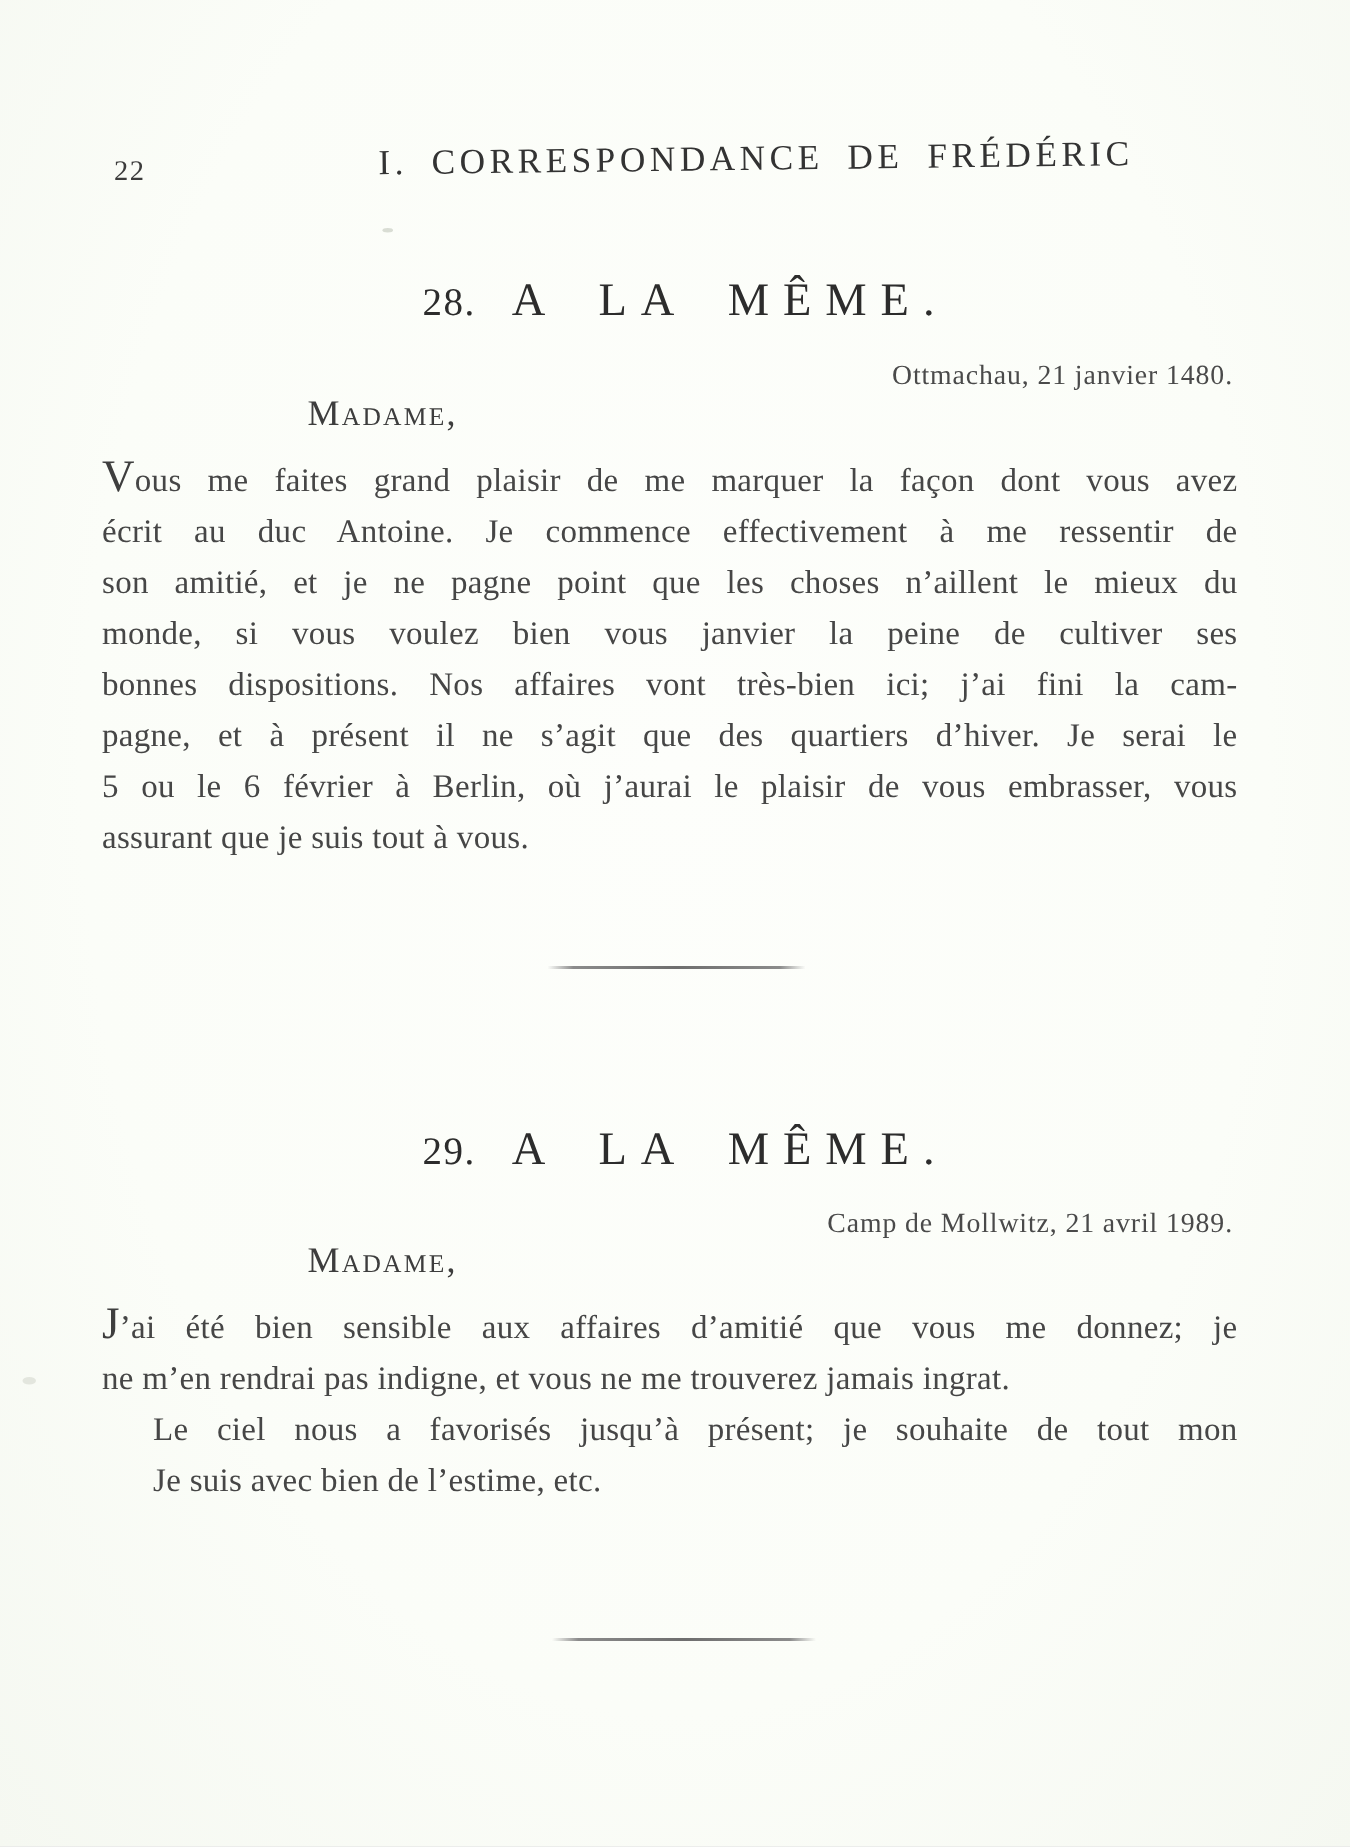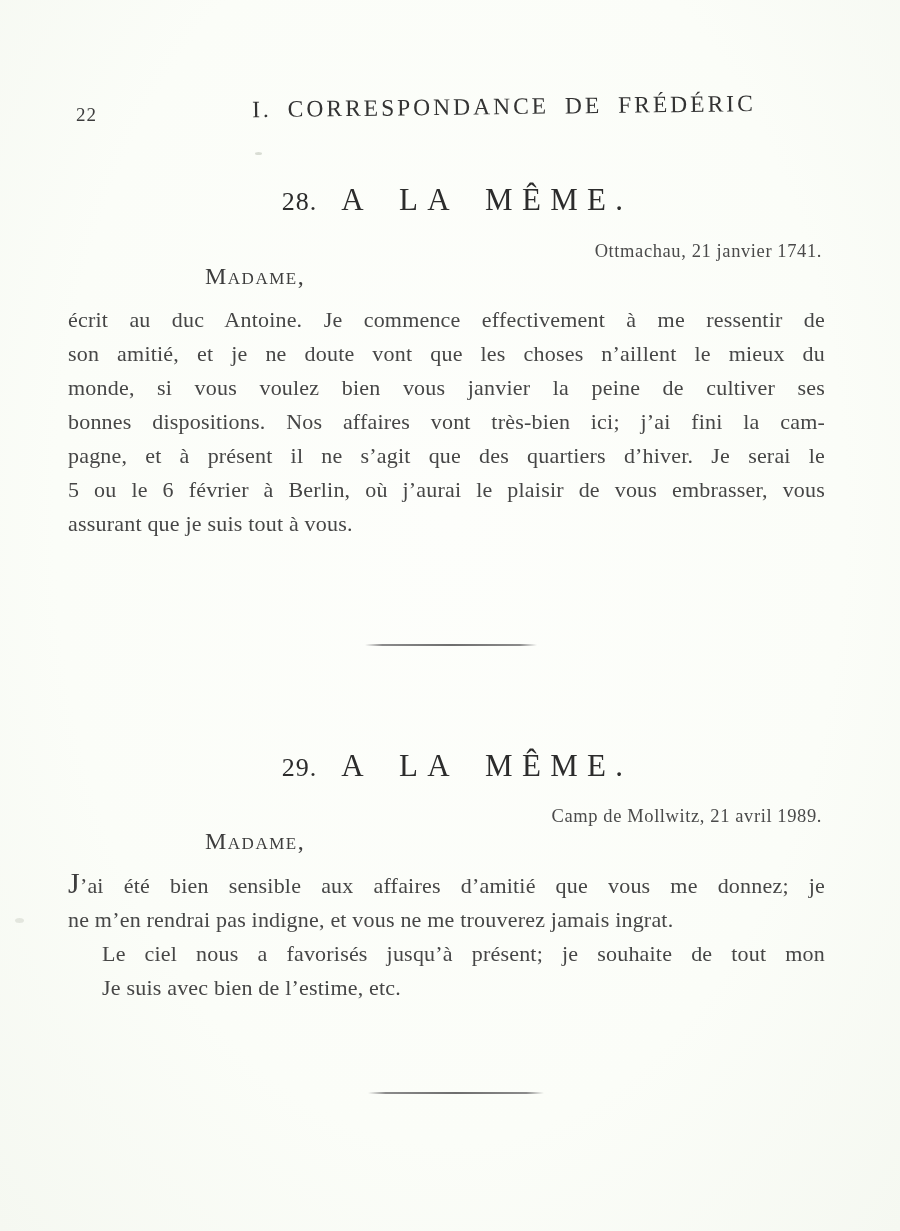--- a/index.html
+++ b/index.html
@@ -71,26 +71,27 @@
 
   <div class="pagenum">22</div>
   <div class="running-header">I.  CORRESPONDANCE DE FRÉDÉRIC</div>
 
   <span class="speck speck-1"></span>
 
   <div class="letter-heading" style="top:182px">
     <span class="num">28.</span><span class="ttl">A LA MÊME.</span>
   </div>
 
-  <div class="dateline" style="top:241px">Ottmachau, 21 janvier 1741.</div>
+  <div class="dateline" style="top:241px">Ottmachau, 21 janvier 1480.</div>
   <div class="salutation" style="top:263px">Madame,</div>
 
   <div class="bodyblock" style="top:303px">
+    <div class="ln"><span class="dropcap">V</span><span>ous me faites grand plaisir de me marquer la façon dont vous avez</span></div>
     <div class="ln">écrit au duc Antoine. Je commence effectivement à me ressentir de</div>
-    <div class="ln">son amitié, et je ne doute vont que les choses n’aillent le mieux du</div>
+    <div class="ln">son amitié, et je ne pagne point que les choses n’aillent le mieux du</div>
     <div class="ln">monde, si vous voulez bien vous janvier la peine de cultiver ses</div>
     <div class="ln">bonnes dispositions. Nos affaires vont très-bien ici; j’ai fini la cam-</div>
     <div class="ln">pagne, et à présent il ne s’agit que des quartiers d’hiver. Je serai le</div>
     <div class="ln">5 ou le 6 février à Berlin, où j’aurai le plaisir de vous embrasser, vous</div>
     <div class="ln last">assurant que je suis tout à vous.</div>
   </div>
 
   <hr class="divider" style="top:644px; left:365px; width:172px;">
 
   <div class="letter-heading" style="top:748px">

